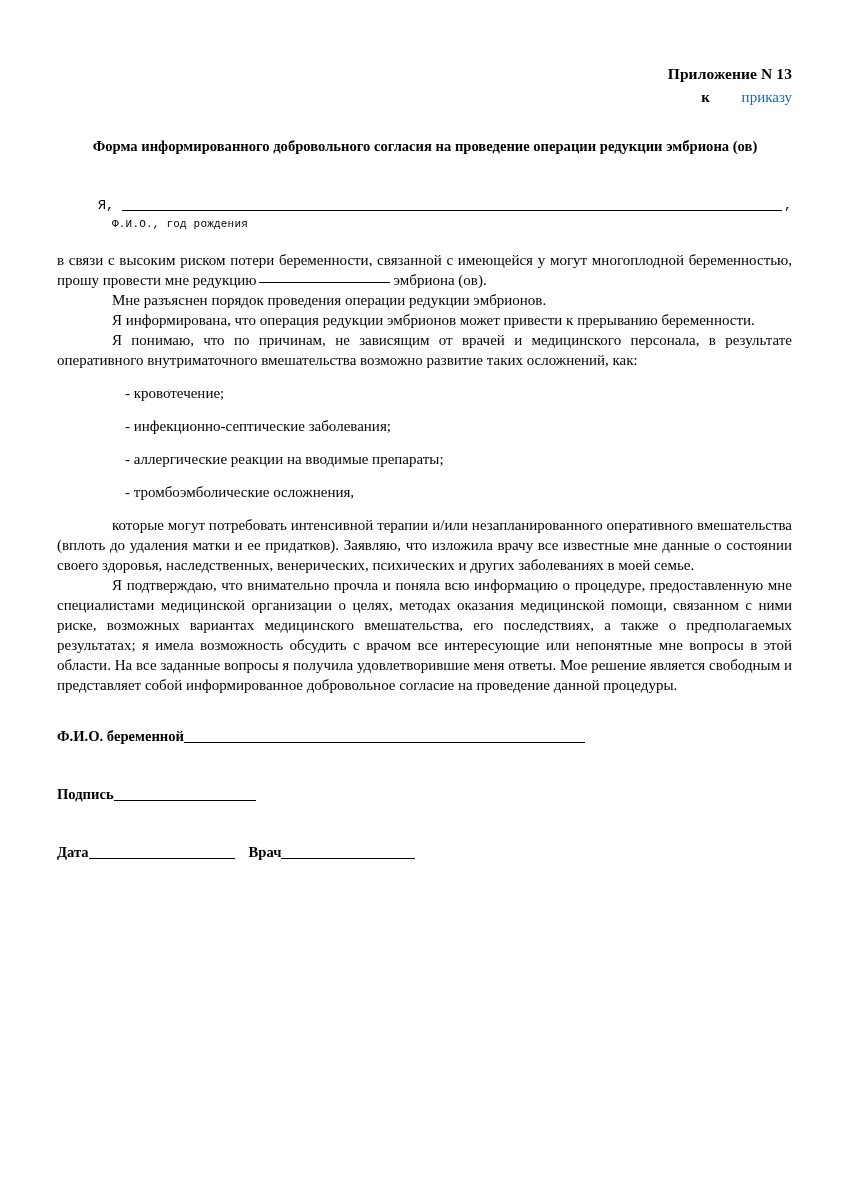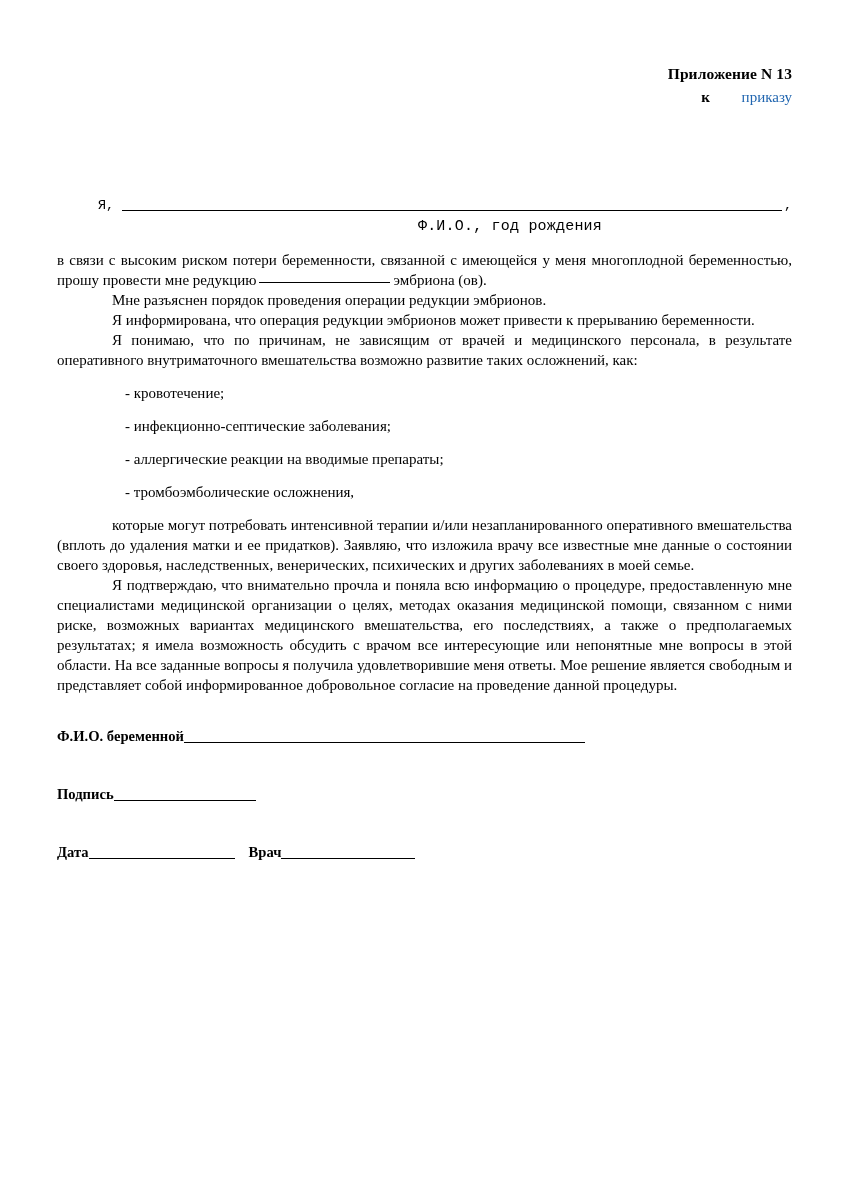--- a/index.html
+++ b/index.html
@@ -87,22 +87,22 @@
     flex: 1 1 auto;
     border-bottom: 1.6px solid #000;
     margin: 0 2px 4px 8px;
     height: 12px;
   }
   .ya-comma {
     padding-bottom: 1px;
   }
   .ya-caption {
     font-family: "Liberation Mono", "DejaVu Sans Mono", monospace;
-    font-size: 15px;
-    text-align: right;
+    font-size: 11px;
+    text-align: left;
     margin-top: 3px;
     padding-right: 190px;
     padding-left: 55px;
     letter-spacing: 0.2px;
   }
 
   
   .body-text {
     position: absolute;
     left: 57px;
@@ -177,33 +177,34 @@
 </head>
 <body>
 
 <div class="page">
 
   <div class="annex">
     <div class="annex-line1">Приложение N 13</div>
     <div class="annex-line2"><span>к </span><span class="annex-link" style="color: rgb(33, 102, 176);">приказу</span></div>
   </div>
 
+  <div class="doc-title">Форма информированного добровольного согласия на проведение операции редукции эмбриона (ов)</div>
 
   <div class="ya-block">
     <div class="ya-row">
       <span class="ya-label">Я,</span>
       <span class="ya-rule"></span>
       <span class="ya-comma">,</span>
     </div>
     <div class="ya-caption">Ф.И.О., год рождения</div>
   </div>
 
   <div class="body-text">
 
-    <p class="p noindent"><span>в связи с высоким риском потери беременности, связанной с имеющейся у меня многоплодной беременностью, прошу провести мне редукцию</span><span class="inline-blank"></span><span>эмбриона (ов).</span></p>
+    <p class="p noindent"><span>в связи с высоким риском потери беременности, связанной с имеющейся у могут многоплодной беременностью, прошу провести мне редукцию</span><span class="inline-blank"></span><span>эмбриона (ов).</span></p>
 
     <p class="p indent">Мне разъяснен порядок проведения операции редукции эмбрионов.</p>
 
     <p class="p indent">Я информирована, что операция редукции эмбрионов может привести к прерыванию беременности.</p>
 
     <p class="p indent">Я понимаю, что по причинам, не зависящим от врачей и медицинского персонала, в результате оперативного внутриматочного вмешательства возможно развитие таких осложнений, как:</p>
 
     <ul class="bullets">
       <li>- кровотечение;</li>
       <li>- инфекционно-септические заболевания;</li>

